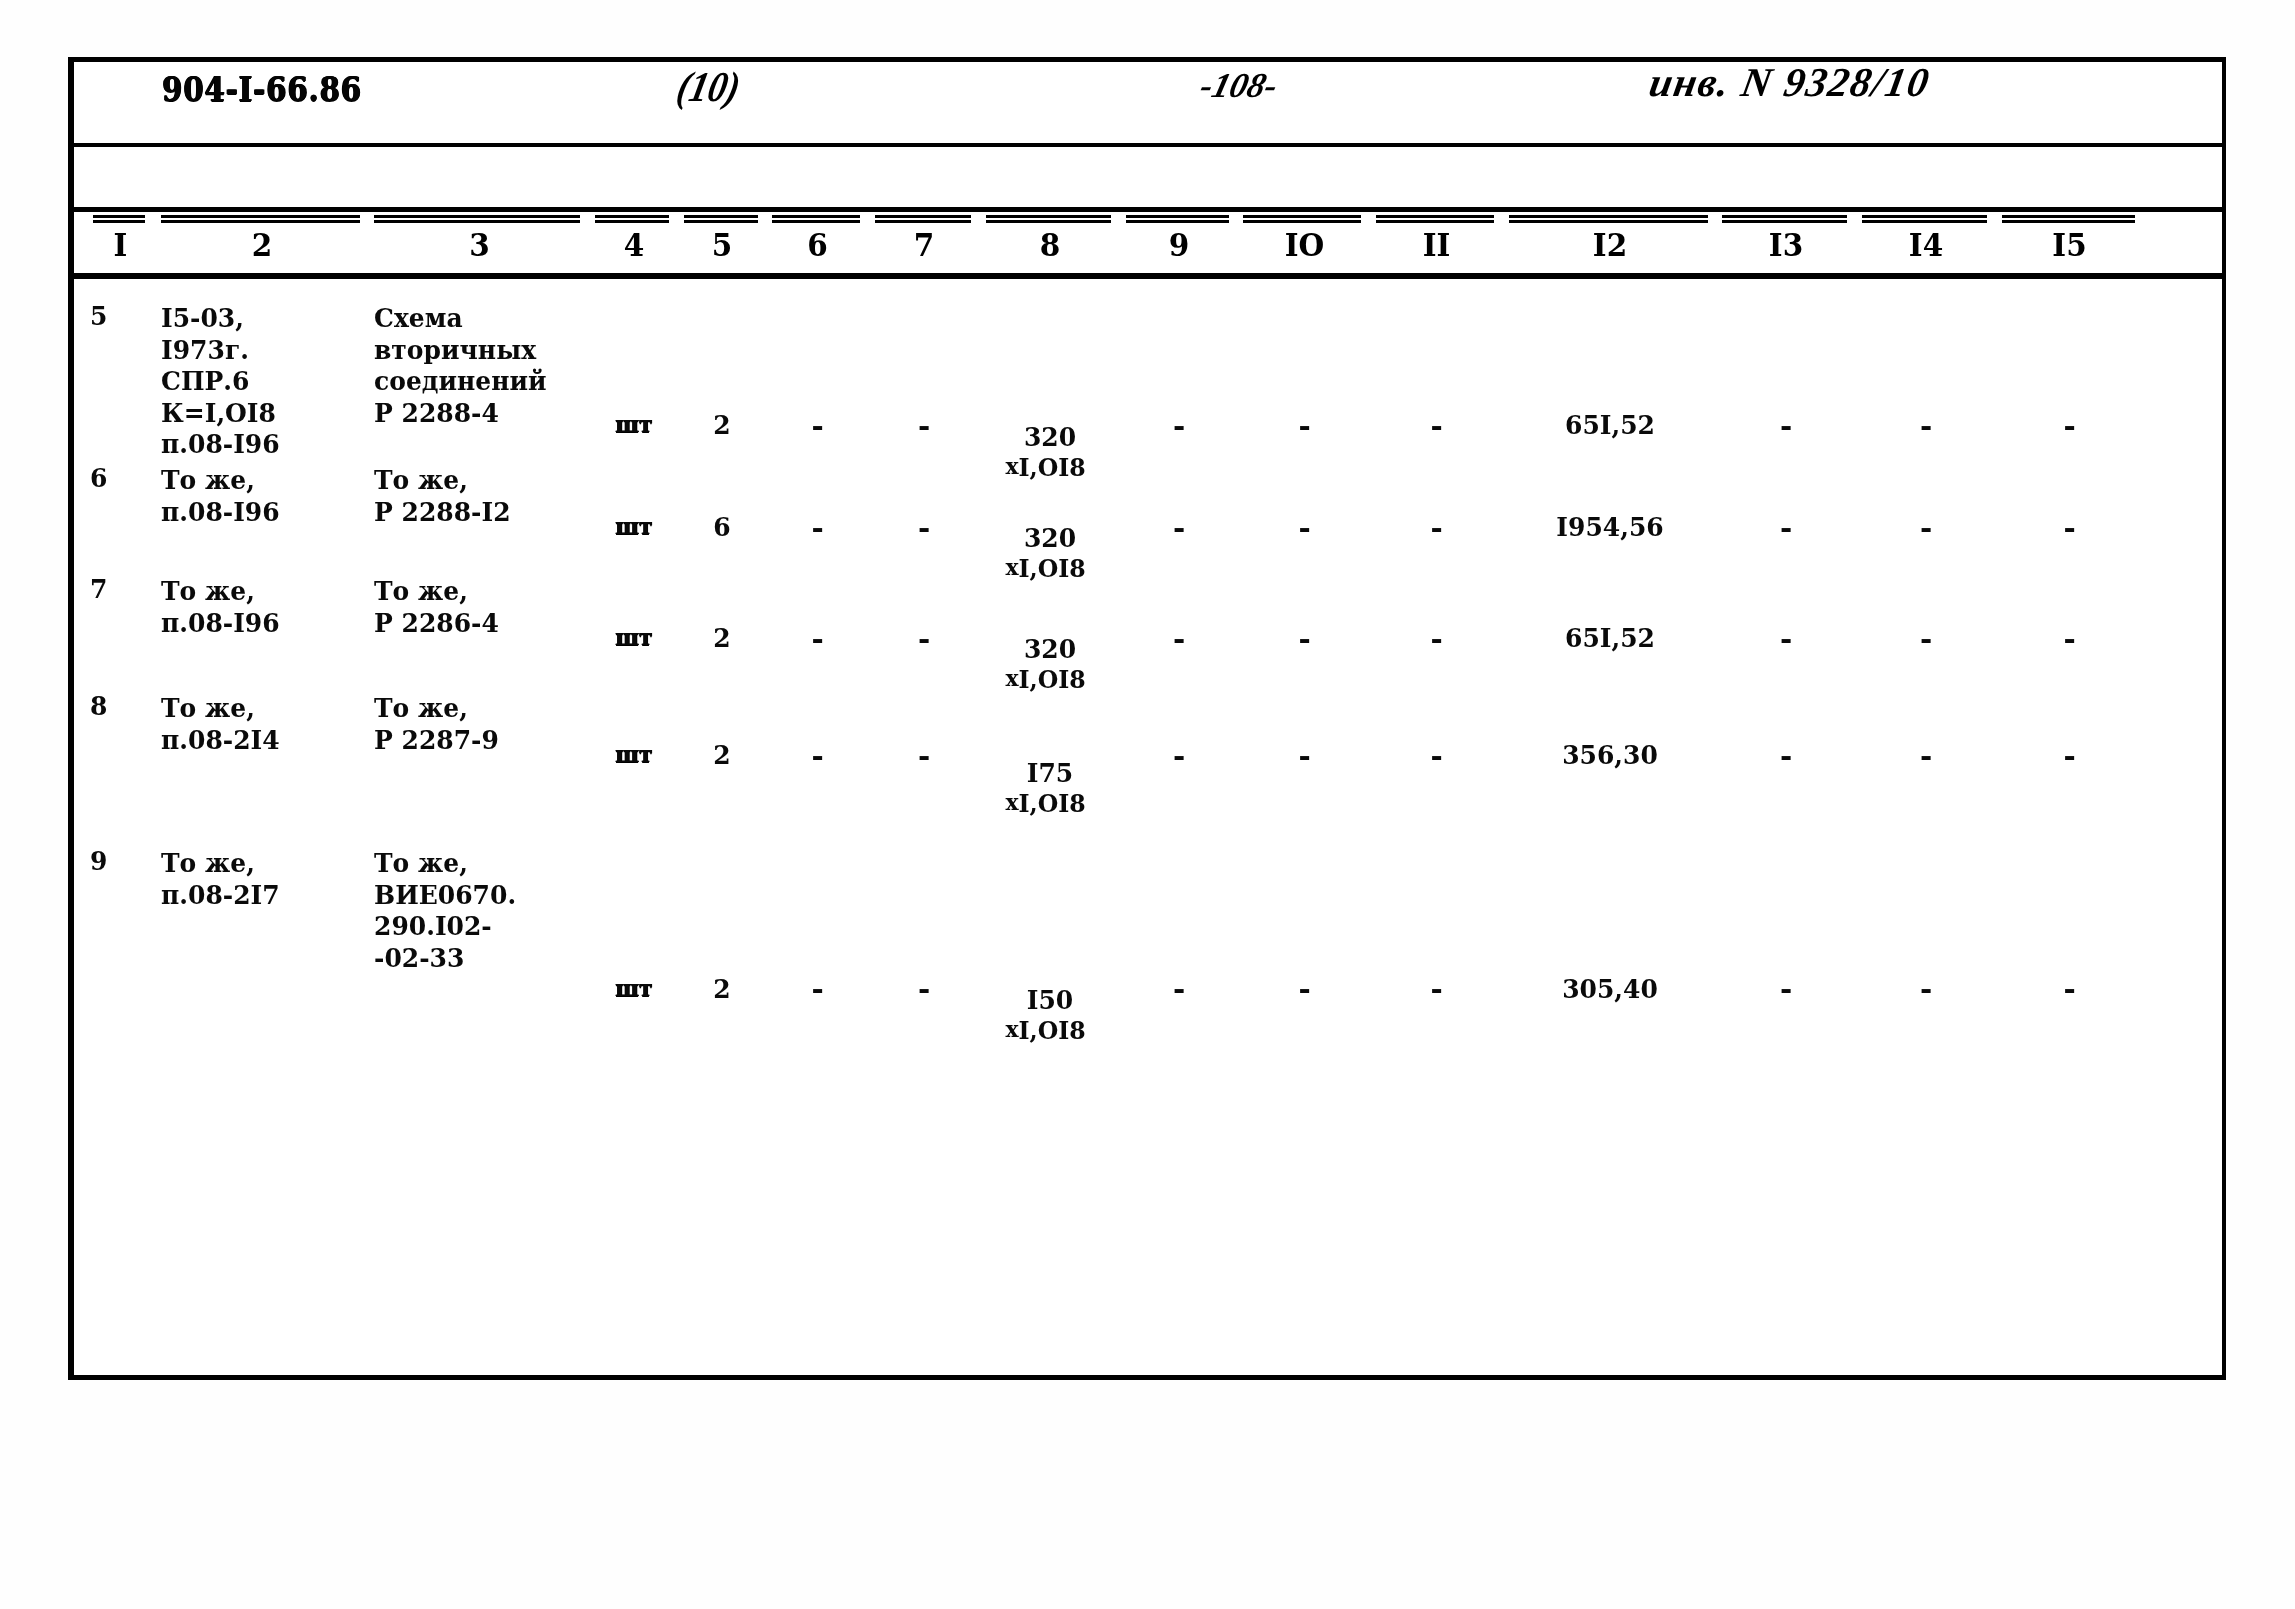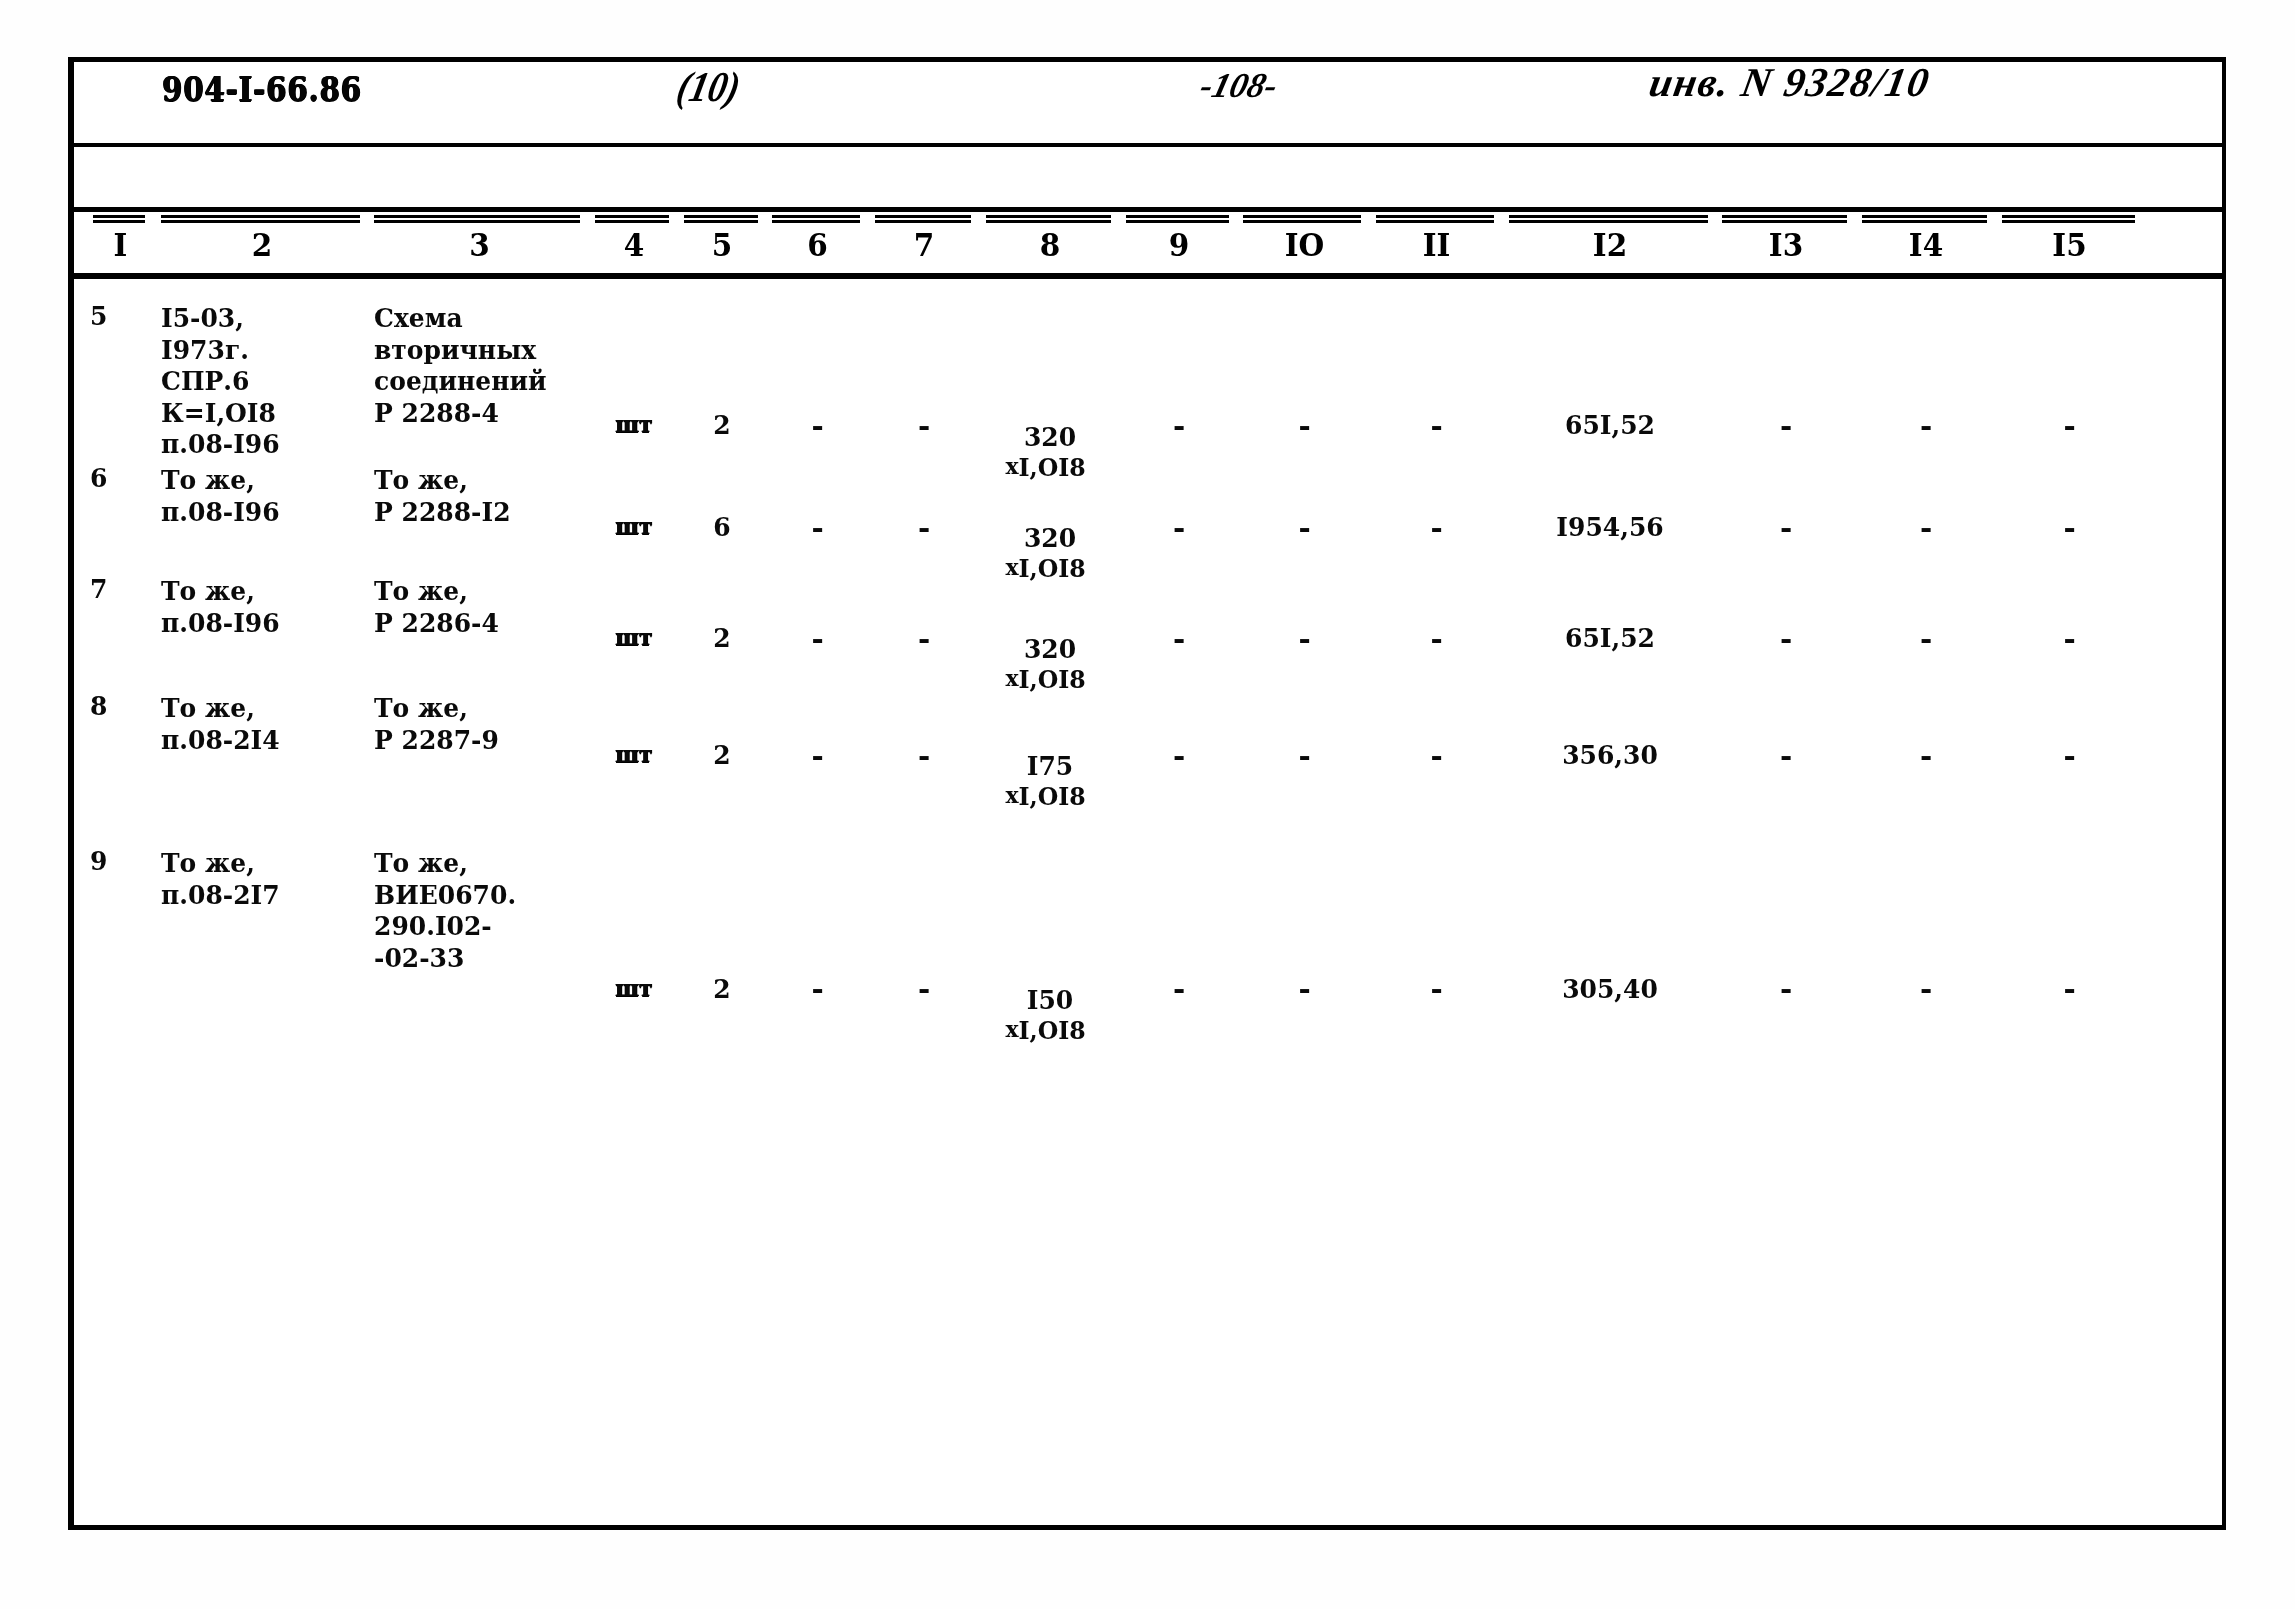--- a/index.html
+++ b/index.html
@@ -5,21 +5,21 @@
   html,body{margin:0;padding:0;background:#ffffff;}
   body{
     width:2295px;height:1610px;position:relative;overflow:hidden;
     font-family:"Liberation Serif",serif;
     background:#fefefe;
   }
   
   #page-frame{
     position:absolute;
     left:68px;top:57px;
-    width:2158px;height:1473px;
+    width:2158px;height:1323px;
     border-left:6.6px solid #000;
     border-top:5.9px solid #000;
     border-right:4.4px solid #000;
     border-bottom:5.2px solid #000;
     box-sizing:border-box;
     background:#ffffff;
   }
   
   #header-strip{
     position:absolute;left:0;top:0;width:100%;height:85px;
@@ -234,21 +234,21 @@
       <div class="row" style="top: 412px; height: 147px;">
         <div class="cell" style="left: 16px; top: 0px;">8</div>
         <div class="cell" style="left: 87px; top: 1.5px;">То же,
 п.08-2I4</div>
         <div class="cell smudge" style="left: 300px; top: 1.5px;">То же,
 Р 2287-9</div>
         <div class="num-line heavy smudge" style="left: 516px; width: 88px; top: 50px; font-size: 22px;">шт</div>
         <div class="num-line" style="left: 604px; width: 88px; top: 50px;">2</div>
         <div class="dash" style="left: 692px; width: 103px; top: 52px;">-</div>
         <div class="dash" style="left: 795px; width: 110px; top: 52px;">-</div>
-        <div class="frac" style="left: 906px; width: 140px; top: 47px;">
+        <div class="frac" style="left: 906px; width: 140px; top: 54px;">
           <span class="top">I75</span>
           <span class="bot"><span class="xs">x</span><span>I,OI8</span></span>
         </div>
         <div class="dash" style="left: 1046px; width: 118px; top: 52px;">-</div>
         <div class="dash" style="left: 1164px; width: 133px; top: 52px;">-</div>
         <div class="dash" style="left: 1296px; width: 133px; top: 52px;">-</div>
         <div class="num-line smudge" style="left: 1429px; width: 214px; top: 50px;">356,30</div>
         <div class="dash" style="left: 1642px; width: 140px; top: 52px;">-</div>
         <div class="dash" style="left: 1782px; width: 140px; top: 52px;">-</div>
         <div class="dash" style="left: 1922px; width: 147px; top: 52px;">-</div>

